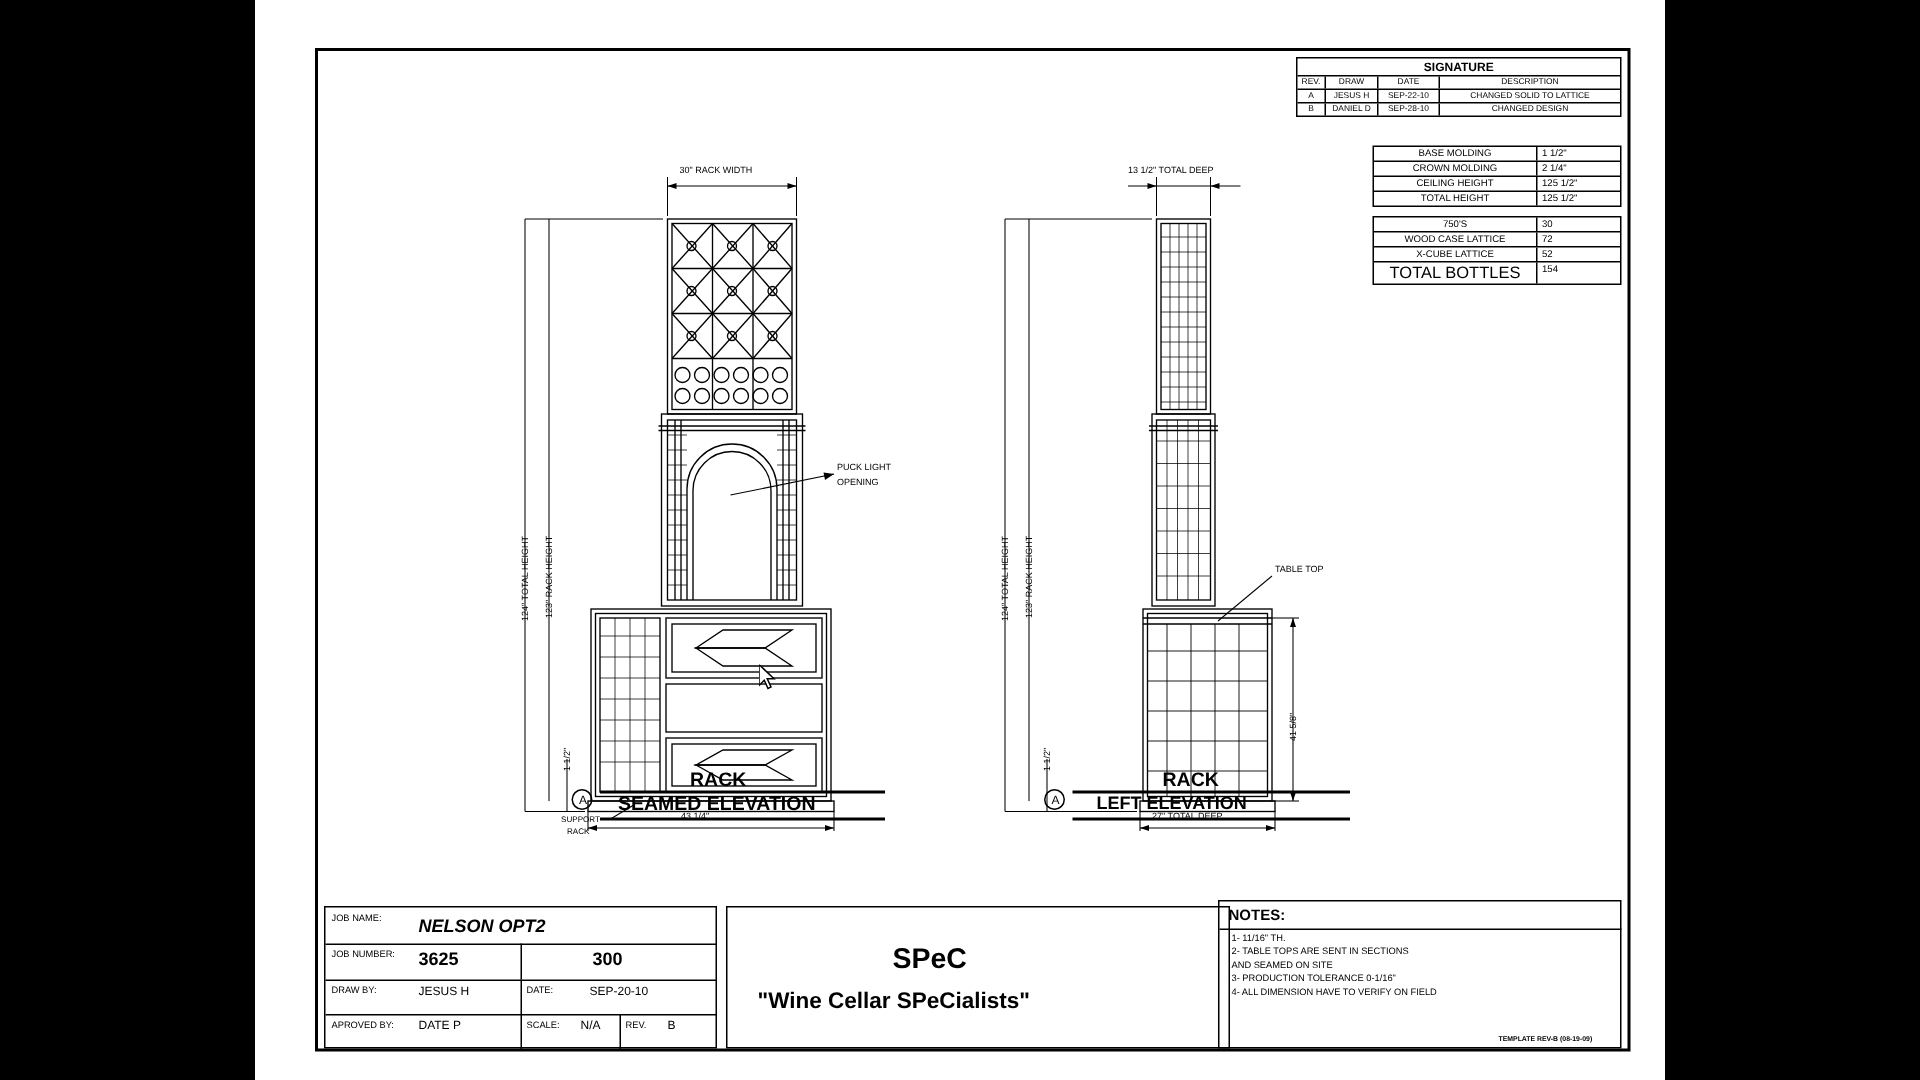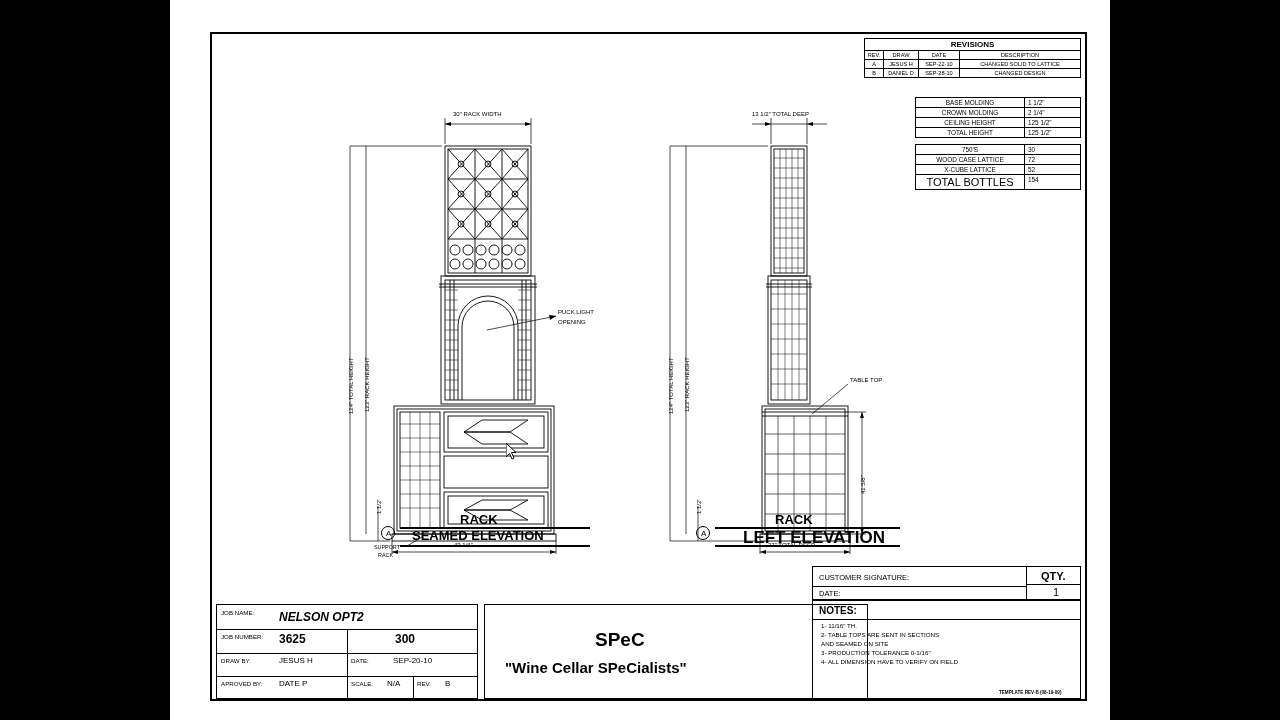--- a/index.html
+++ b/index.html
@@ -46,21 +46,21 @@
   svg{display:block;}
 </style>
 </head>
 <body>
 
 <div class="screen">
   <div class="page">
     <div class="sheet">
 
       <div class="box" id="rev-table">
-        <div class="hdr">REVISIONS</div>
+        <div class="hdr">SIGNATURE</div>
         <div class="row">
           <div class="c w-rev">REV.</div>
           <div class="c w-draw">DRAW</div>
           <div class="c w-date">DATE</div>
           <div class="c w-desc">DESCRIPTION</div>
         </div>
         <div class="row">
           <div class="c w-rev">A</div>
           <div class="c w-draw">JESUS H</div>
           <div class="c w-date">SEP-22-10</div>
@@ -388,54 +388,45 @@
         <div class="t dim-txt vtxt" style="left:16px;top:320px;">124" TOTAL HEIGHT</div>
         <div class="t dim-txt vtxt" style="left:32px;top:318px;">123" RACK HEIGHT</div>
         <div class="t dim-txt vtxt" style="left:44px;top:420px;">1 1/2"</div>
         <div class="t dim-txt vtxt" style="left:208px;top:400px;">41 5/8"</div>
         <div class="t dim-txt" style="left:116px;top:448px;">27" TOTAL DEEP</div>
         <div class="t dim-txt" style="left:198px;top:283px;">TABLE TOP</div>
       </div>
 
       <div style="position:absolute;left:495px;top:478px;width:230px;">
         <div class="t big" style="left:68px;top:0px;font-size:13px;">RACK</div>
-        <div class="t big" style="left:36px;top:16px;font-size:17px;">LEFT ELEVATION</div>
+        <div class="t big" style="left:24px;top:16px;font-size:12px;">LEFT ELEVATION</div>
         <div class="ln hl" style="left:8px;top:15px;width:185px;height:1.6px;"></div>
         <div class="ln hl" style="left:8px;top:33px;width:185px;height:1.6px;"></div>
       </div>
       <div class="box" style="left:484px;top:492px;width:14px;height:14px;border-radius:50%;">
         <div class="t" style="left:4px;top:2px;font-size:8px;">A</div>
       </div>
 
       <svg style="position:absolute;left:294px;top:409px;" width="12" height="18" viewBox="0 0 12 18">
         <polygon points="0,0 0,14 3.5,10.5 6,16 8,15 5.5,9.5 10,9.5" fill="#fff" stroke="#000" stroke-width="1"></polygon>
       </svg>
 
-      <div class="box" style="left:600px;top:532px;width:269px;height:34px;">
-        <div class="t lbl" style="left:6px;top:6px;font-size:7.5px;">CUSTOMER SIGNATURE:</div>
-        <div class="ln hl" style="left:0;top:19px;width:213px;"></div>
-        <div class="t lbl" style="left:6px;top:22px;font-size:7.5px;">DATE:</div>
-        <div class="ln vl" style="left:213px;top:0;height:33px;"></div>
-        <div class="t" style="left:228px;top:3px;font-size:11px;font-weight:bold;">QTY.</div>
-        <div class="ln hl" style="left:213px;top:17px;width:55px;"></div>
-        <div class="t" style="left:240px;top:19px;font-size:11px;">1</div>
-      </div>
 
       <div class="box" style="left:600px;top:566px;width:269px;height:99px;">
         <div class="t" style="left:6px;top:4px;font-size:10px;font-weight:bold;">NOTES:</div>
         <div class="ln hl" style="left:0;top:18px;width:268px;"></div>
         <div class="t" style="left:8px;top:21px;font-size:6.2px;">1-  11/16" TH.</div>
         <div class="t" style="left:8px;top:30px;font-size:6.2px;">2-  TABLE TOPS ARE SENT IN SECTIONS</div>
         <div class="t" style="left:8px;top:39px;font-size:6.2px;">     AND SEAMED ON SITE</div>
         <div class="t" style="left:8px;top:48px;font-size:6.2px;">3-  PRODUCTION TOLERANCE 0-1/16"</div>
         <div class="t" style="left:8px;top:57px;font-size:6.2px;">4-  ALL DIMENSION HAVE TO VERIFY ON FIELD</div>
         <div class="t" style="left:186px;top:89px;font-size:4.6px;font-weight:bold;">TEMPLATE REV-B (08-19-09)</div>
       </div>
 
-      <div class="box" style="left:272px;top:570px;width:384px;height:95px;">
+      <div class="box" style="left:272px;top:570px;width:336px;height:95px;">
         <div class="t" style="left:110px;top:24px;font-size:19px;font-weight:bold;">SPeC</div>
         <div class="t" style="left:20px;top:54px;font-size:15px;font-weight:bold;">"Wine Cellar SPeCialists"</div>
       </div>
 
       <div class="box" style="left:4px;top:570px;width:262px;height:95px;">
 
         <div class="t lbl" style="left:4px;top:4px;">JOB NAME:</div>
         <div class="t" style="left:62px;top:5px;font-size:12px;font-weight:bold;font-style:italic;">NELSON OPT2</div>
         <div class="ln hl" style="left:0;top:24px;width:261px;"></div>
 

